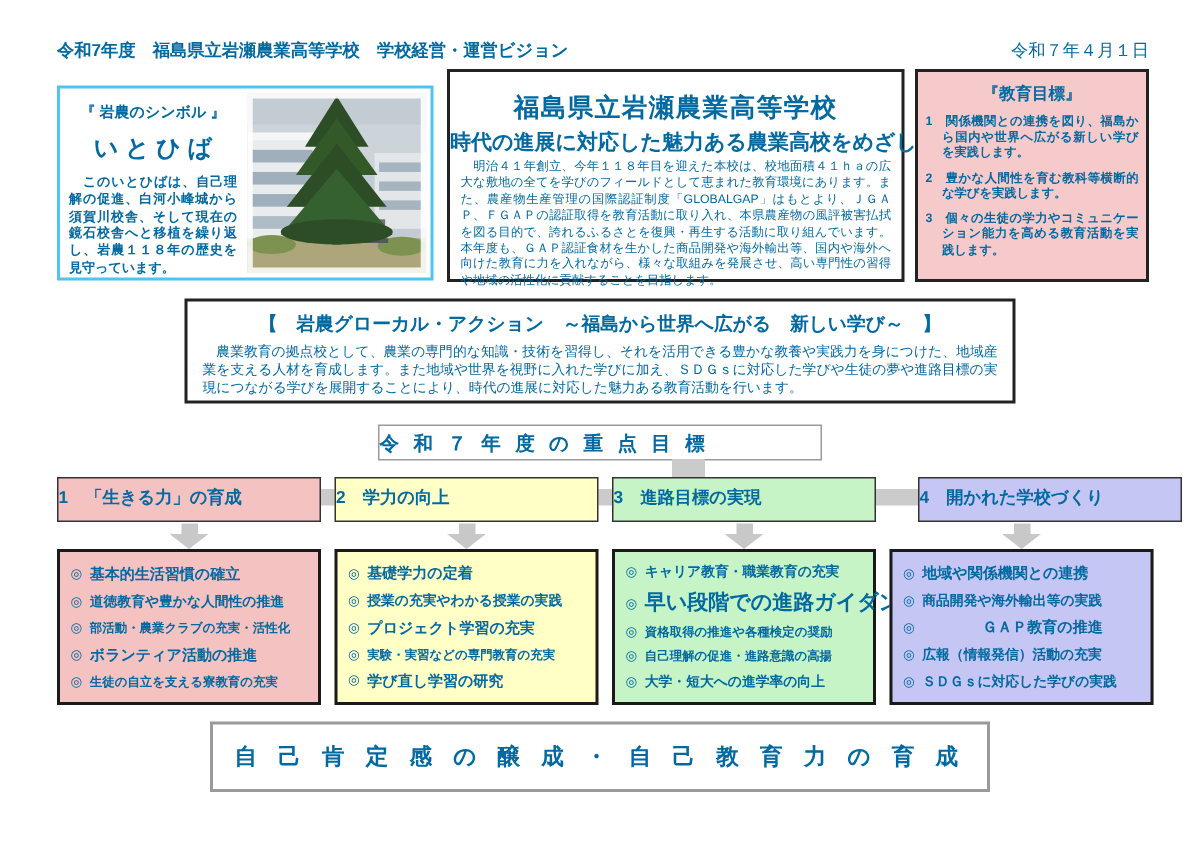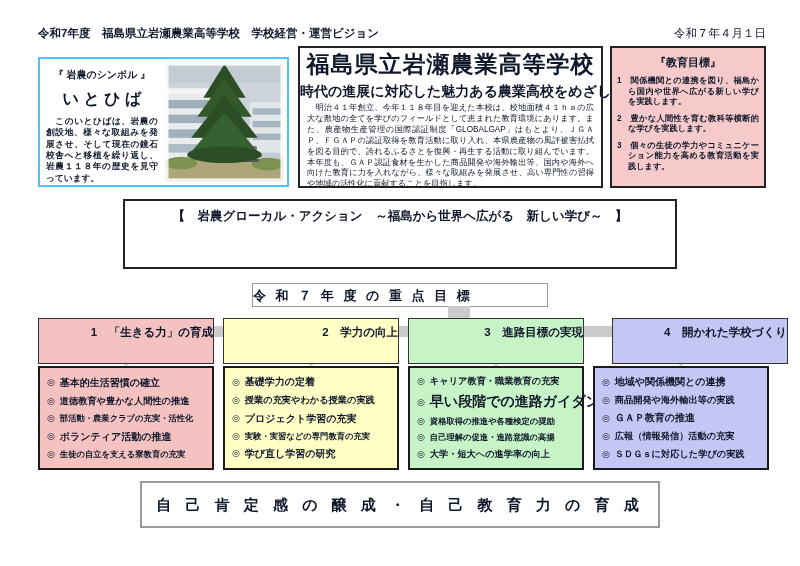--- a/index.html
+++ b/index.html
@@ -1,51 +1,51 @@
 <!DOCTYPE html>
 <html><head>
 <meta charset="utf-8">
 <style>
   html,body{margin:0;padding:0;background:#fff;}
   .page{position:relative;width:800px;height:566px;background:#ffffff;overflow:hidden;
-        font-family:"Liberation Sans","DejaVu Sans",sans-serif;color:#0f172a;}
+        font-family:"Liberation Sans","DejaVu Sans",sans-serif;color:#0369a1;}
   .abs{position:absolute;}
   
   .hdr-title{left:38px;top:26px;font-size:11.5px;font-weight:bold;white-space:nowrap;}
   .hdr-date{right:34px;top:26px;font-size:11.5px;}
   
   .symbol-box{left:38px;top:57px;width:247px;height:126px;border:2px solid #4fc4ee;background:#fff;display:flex;}
   .symbol-text{width:122px;padding:5px 4px 4px 6px;box-sizing:border-box;}
   .symbol-label{font-size:10px;font-weight:bold;text-align:center;margin-top:4px;white-space:nowrap;}
   .symbol-name{font-size:16px;font-weight:bold;text-align:center;margin:7px 0 6px 0;white-space:nowrap;}
   .symbol-desc{font-size:8.7px;font-weight:bold;line-height:1.3;text-align:justify;}
   .symbol-photo{flex:1;margin:3px;}
   .symbol-photo svg{display:block;width:100%;height:100%;}
   
   .school-box{left:298px;top:46px;width:305px;height:142px;border:2px solid #222;box-sizing:border-box;background:#fff;}
-  .school-name{font-size:23px;font-weight:bold;text-align:center;letter-spacing:1px;margin-top:1px;white-space:nowrap;}
+  .school-name{font-size:17px;font-weight:bold;text-align:center;letter-spacing:1px;margin-top:12px;white-space:nowrap;}
   .school-slogan{font-size:14px;font-weight:bold;text-align:center;margin-top:3px;white-space:nowrap;}
   .school-principal{font-size:10.3px;font-weight:bold;text-align:right;padding-right:28px;margin-top:1px;}
   .school-message{font-size:8.2px;line-height:1.33;padding:2px 7px 0 7px;text-align:justify;}
   
   .goals-box{left:610px;top:46px;width:156px;height:142px;border:2px solid #222;box-sizing:border-box;background:#f6caca;}
   .goals-title{font-size:11px;font-weight:bold;text-align:center;margin-top:7px;}
   .goal-item{font-size:8.2px;font-weight:bold;line-height:1.28;margin-top:6px;padding:0 5px 0 16px;text-indent:-11px;text-align:justify;}
   
   .glocal-box{left:123px;top:199px;width:554px;height:70px;border:2px solid #222;box-sizing:border-box;background:#fff;}
   .glocal-title{font-size:12.5px;font-weight:bold;text-align:center;margin-top:7px;white-space:nowrap;}
   .glocal-body{font-size:9.2px;line-height:1.3;padding:4px 10px 0 10px;text-align:justify;}
   
   .priority-box{left:252px;top:283px;width:296px;height:24px;border:1px solid #9a9a9a;background:#fff;
                 font-size:13px;font-weight:bold;line-height:24px;letter-spacing:3px;white-space:nowrap;box-sizing:border-box;}
   .conn-stub{left:448px;top:306px;width:22px;height:22px;background:#cbcbcb;}
   .conn-bar{left:126px;top:326px;width:556px;height:11px;background:#cbcbcb;}
   
-  .pillar-head{top:318px;width:176px;height:46px;border:1.5px solid #333;box-sizing:border-box;
-               font-size:11.5px;font-weight:bold;text-align:right;line-height:27px;white-space:nowrap;z-index:2;}
+  .pillar-head{top:318px;width:176px;height:30px;border:1.5px solid #333;box-sizing:border-box;
+               font-size:11.5px;font-weight:bold;text-align:left;line-height:27px;white-space:nowrap;z-index:2;}
   
   .down-arrow{top:349px;width:26px;height:17px;z-index:1;}
   .down-arrow .stem{width:11px;height:7px;background:#c8c8c8;margin:0 auto;}
   .down-arrow .head{width:0;height:0;border-left:13px solid transparent;border-right:13px solid transparent;border-top:10px solid #c8c8c8;}
   
   .pillar-list{top:366px;width:176px;height:104px;border:2px solid #1a1a1a;box-sizing:border-box;
                display:flex;flex-direction:column;justify-content:space-around;padding:5px 4px 5px 7px;z-index:2;}
   .p-item{display:flex;align-items:center;gap:5px;font-weight:bold;}
   .p-marker{font-size:9px;line-height:1;}
   .p-item-text{white-space:nowrap;text-align:center;}
@@ -58,21 +58,21 @@
 
 <div class="page">
 
   <div class="abs hdr-title">令和7年度　福島県立岩瀬農業高等学校　学校経営・運営ビジョン</div>
   <div class="abs hdr-date">令和７年４月１日</div>
 
   <div class="abs symbol-box">
     <div class="symbol-text">
       <div class="symbol-label">『 岩農のシンボル 』</div>
       <div class="symbol-name">い と ひ ば</div>
-      <div class="symbol-desc">　このいとひばは、岩農の創設地、様々な取組みを発展させ、そして現在の鏡石校舎へと移植を繰り返し、岩農１１８年の歴史を見守っています。</div>
+      <div class="symbol-desc">　このいとひばは、自己理解の促進、白河小峰城から須賀川校舎、そして現在の鏡石校舎へと移植を繰り返し、岩農１１８年の歴史を見守っています。</div>
     </div>
     <div class="symbol-photo">
       <svg viewBox="0 0 118 114" preserveAspectRatio="none">
         <rect x="0" y="0" width="118" height="114" fill="#c3ccd3"></rect>
         <rect x="0" y="20" width="118" height="30" fill="#ccd4da"></rect>
 
         <rect x="0" y="28" width="46" height="66" fill="#e9ebec"></rect>
         <rect x="0" y="25" width="46" height="5" fill="#f4f5f6"></rect>
         <rect x="3" y="36" width="40" height="8" fill="#9fb0bc"></rect>
         <rect x="3" y="50" width="40" height="8" fill="#9fb0bc"></rect>
@@ -111,20 +111,21 @@
 
   <div class="abs goals-box">
     <div class="goals-title">『教育目標』</div>
     <div class="goal-item">1　関係機関との連携を図り、福島から国内や世界へ広がる新しい学びを実践します。</div>
     <div class="goal-item">2　豊かな人間性を育む教科等横断的な学びを実践します。</div>
     <div class="goal-item">3　個々の生徒の学力やコミュニケーション能力を高める教育活動を実践します。</div>
   </div>
 
   <div class="abs glocal-box">
     <div class="glocal-title">【　岩農グローカル・アクション　～福島から世界へ広がる　新しい学び～　】</div>
+    <div class="glocal-body">　農業教育の拠点校として、農業の専門的な知識・技術を習得し、それを活用できる豊かな教養や実践力を身につけた、地域産業を支える人材を育成します。また地域や世界を視野に入れた学びに加え、ＳＤＧｓに対応した学びや生徒の夢や進路目標の実現につながる学びを展開することにより、時代の進展に対応した魅力ある教育活動を行います。</div>
   </div>
 
   <div class="abs priority-box">令 和 ７ 年 度 の 重 点 目 標</div>
   <div class="abs conn-stub"></div>
   <div class="abs conn-bar"></div>
 
   <div class="abs pillar-head ph-0" style="left: 38px; background: rgb(245, 194, 194);">1　「生きる力」の育成</div>
   <div class="abs pillar-head ph-1" style="left: 223px; background: rgb(255, 255, 198);">2　学力の向上</div>
   <div class="abs pillar-head ph-2" style="left: 408px; background: rgb(198, 244, 198);">3　進路目標の実現</div>
   <div class="abs pillar-head ph-3" style="left: 593px; background: rgb(198, 198, 244); margin-left: 19px;">4　開かれた学校づくり</div>
@@ -216,21 +217,21 @@
     <div class="p-item">
         <span class="p-marker">◎</span>
         <span class="p-item-text" style="font-size: 10px;">地域や関係機関との連携</span>
       </div>
     <div class="p-item">
         <span class="p-marker">◎</span>
         <span class="p-item-text" style="font-size: 9.2px;">商品開発や海外輸出等の実践</span>
       </div>
     <div class="p-item">
         <span class="p-marker">◎</span>
-        <span class="p-item-text" style="font-size: 10px;">ＧＡＰ教育の推進</span>
+        <span class="p-item-text" style="font-size: 10px; margin-left: 40px;">ＧＡＰ教育の推進</span>
       </div>
     <div class="p-item">
         <span class="p-marker">◎</span>
         <span class="p-item-text" style="font-size: 9.2px;">広報（情報発信）活動の充実</span>
       </div>
     <div class="p-item">
         <span class="p-marker">◎</span>
         <span class="p-item-text" style="font-size: 9.2px;">ＳＤＧｓに対応した学びの実践</span>
       </div>
   </div>

